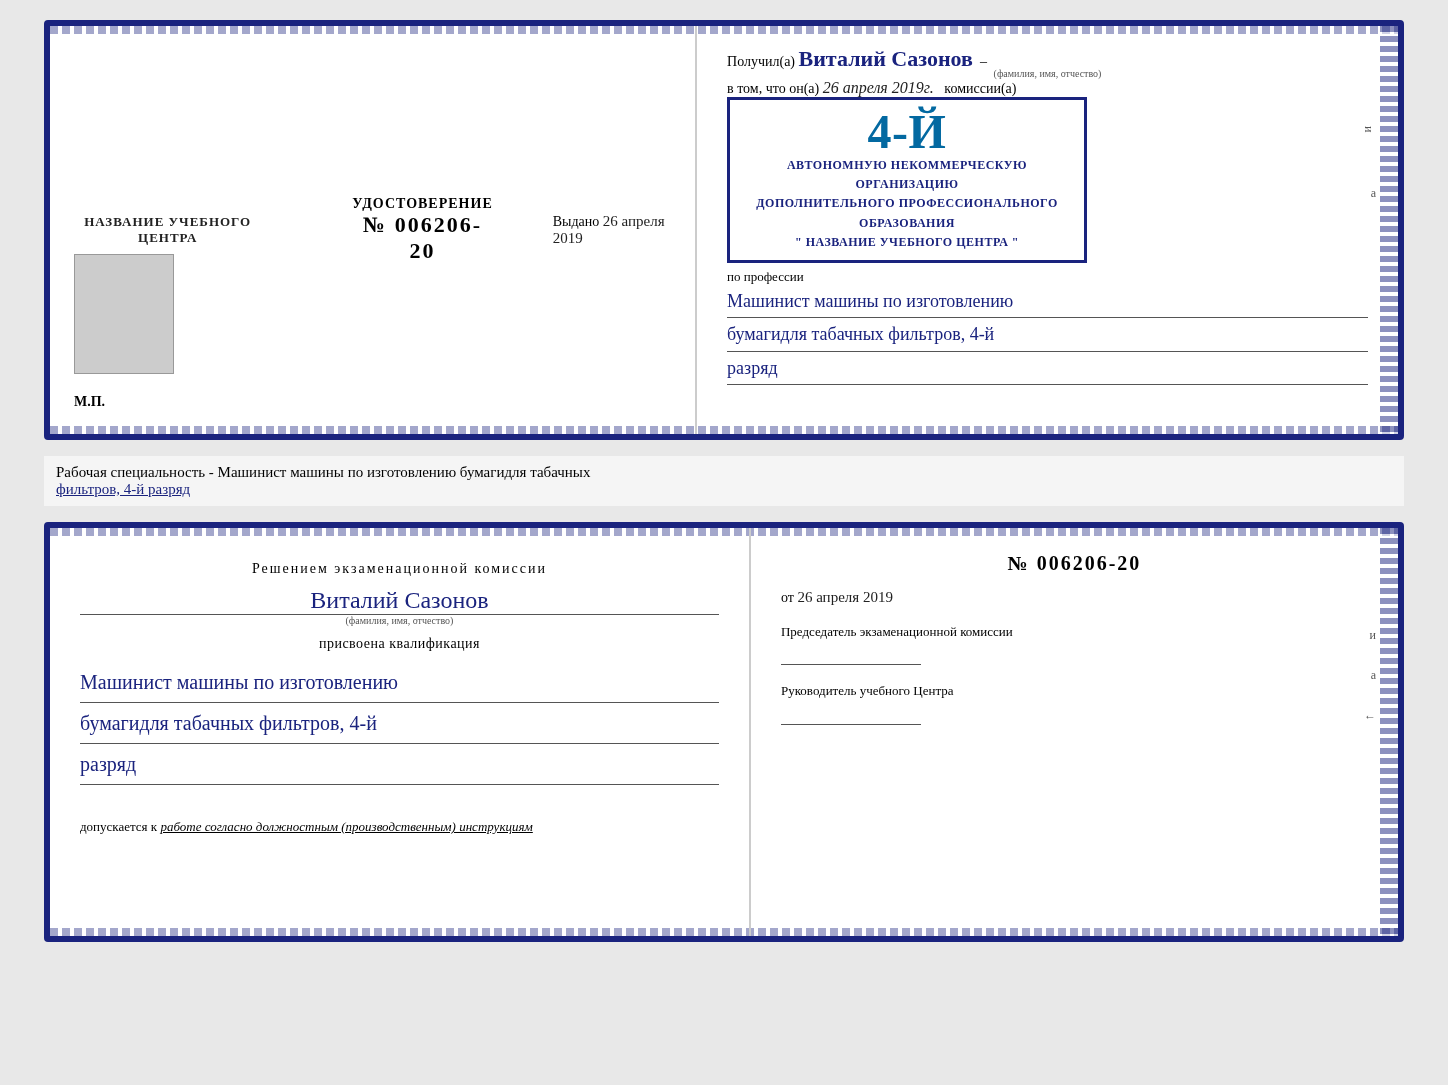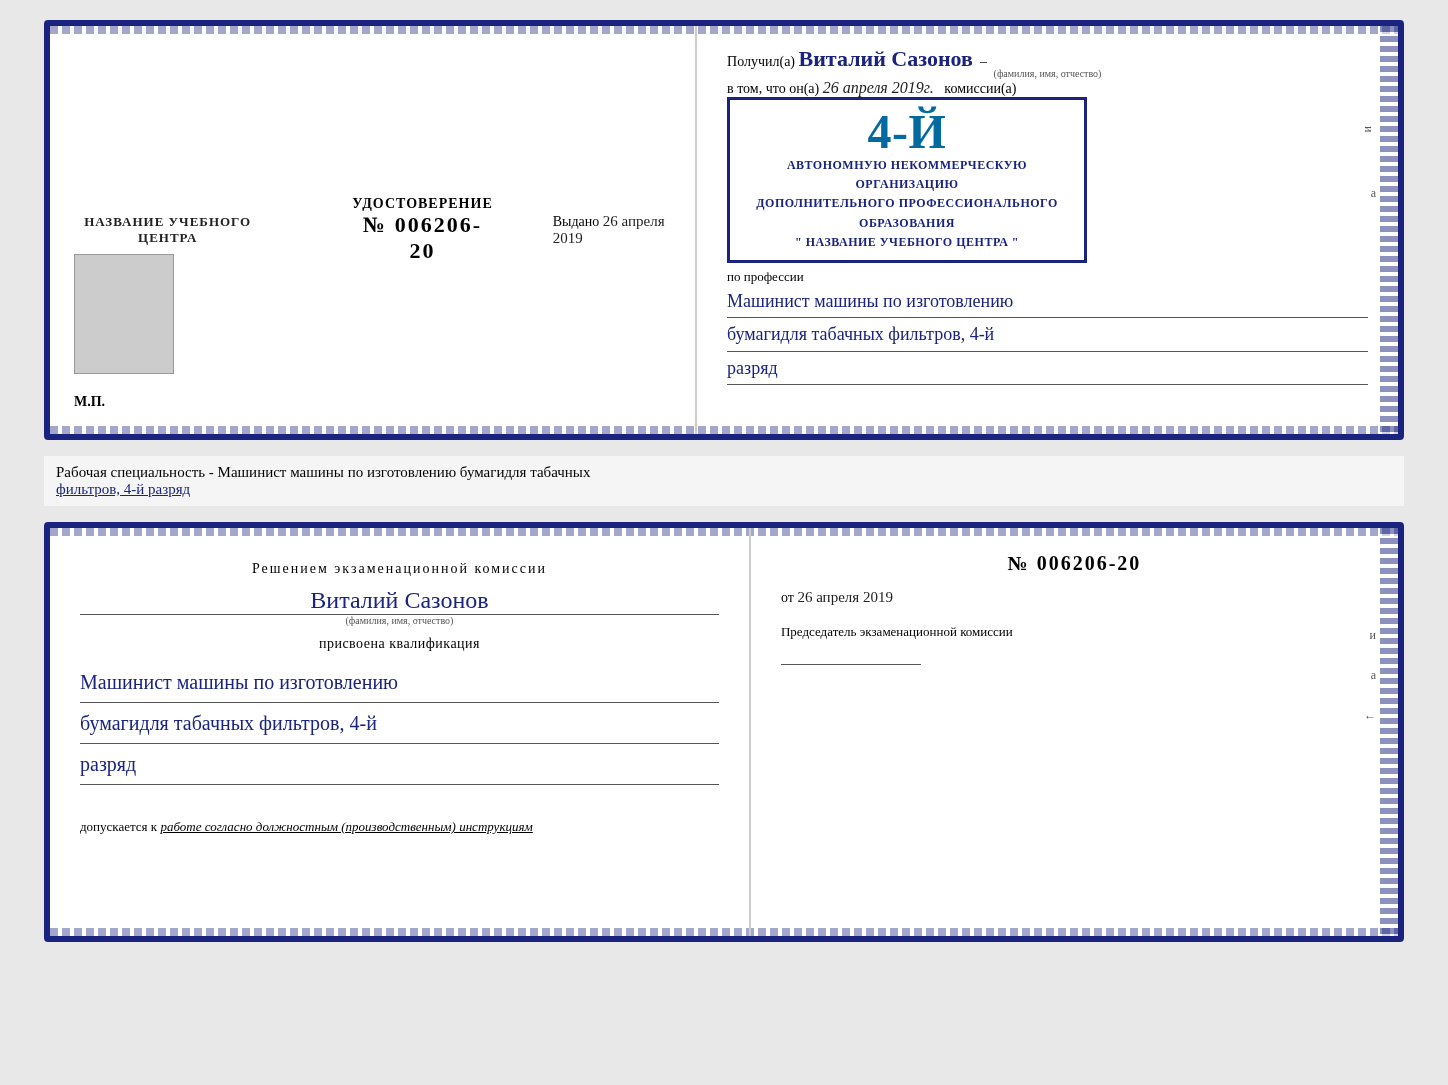--- a/index.html
+++ b/index.html
@@ -447,20 +447,24 @@
     <div class="ot-date">
       <span>от</span>
       <span class="vydano-date-handwritten">26 апреля 2019</span>
     </div>
 
     <div class="podpis-block">
       <span>Председатель экзаменационной комиссии</span>
       <span class="podpis-line"></span>
     </div>
 
+    <div class="podpis-block">
+      <span>Руководитель учебного Центра</span>
+      <span class="podpis-line"></span>
+    </div>
 
     <div style="position:absolute; right:22px; top:100px; font-size:12px; color:#555;">
       <span>и</span>
     </div>
     <div style="position:absolute; right:22px; top:140px; font-size:12px; color:#555;">
       <span>а</span>
     </div>
     <div style="position:absolute; right:22px; top:180px; font-size:12px; color:#555;">
       <span>←</span>
     </div>

